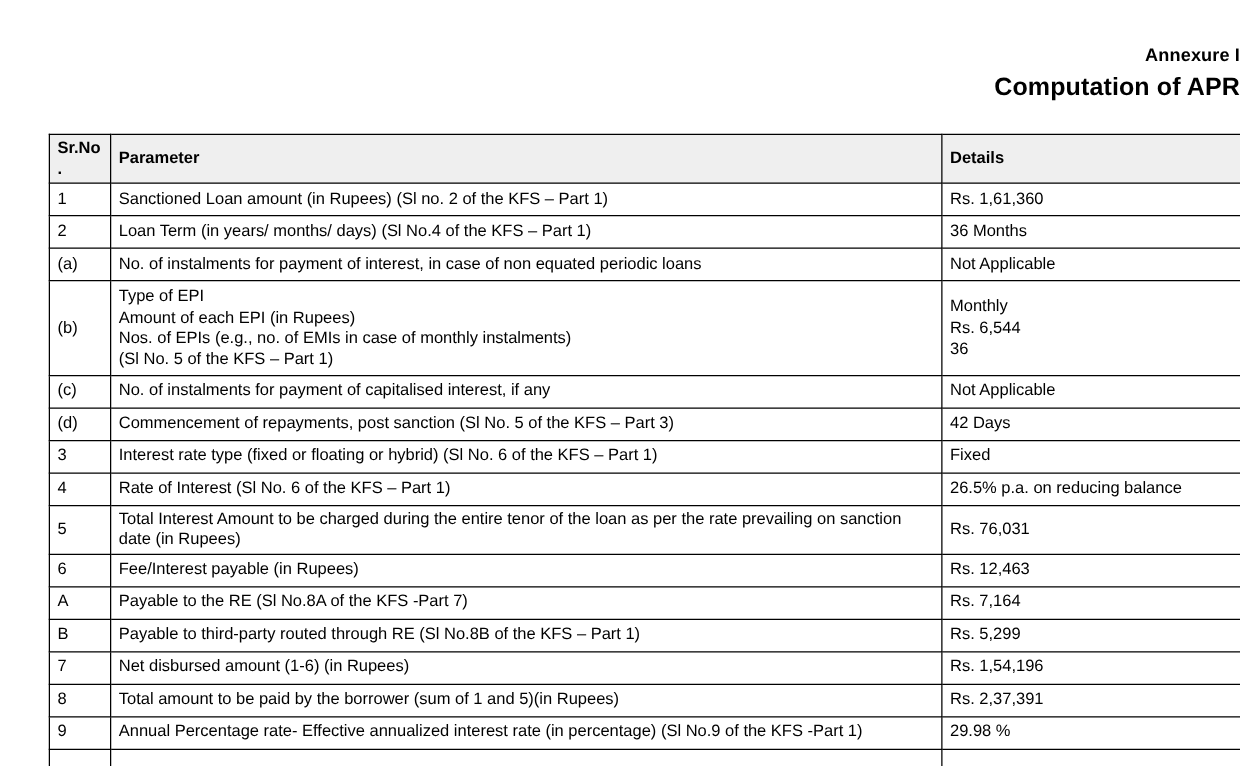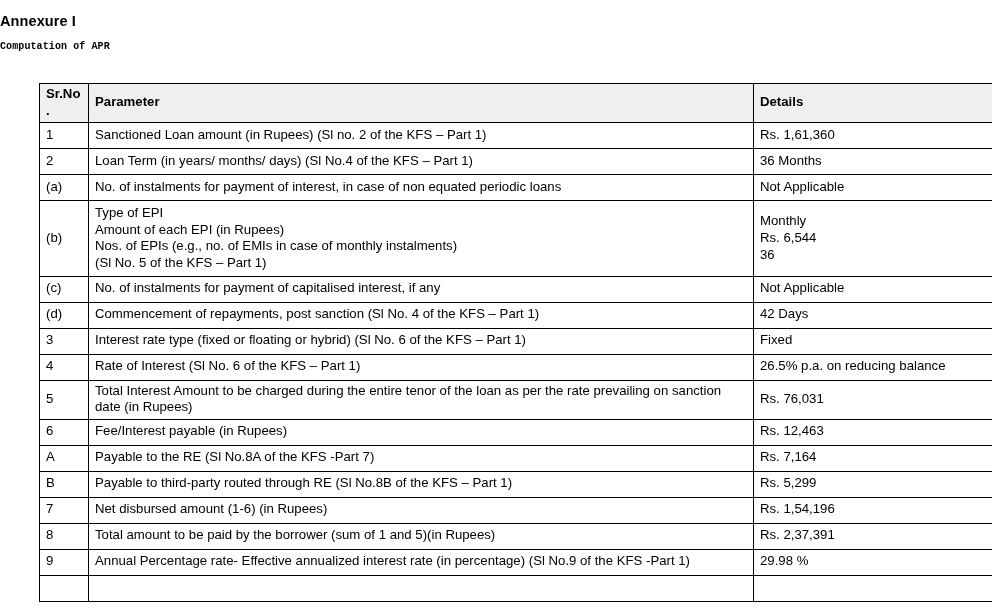--- a/index.html
+++ b/index.html
@@ -18,34 +18,34 @@
 
   .page {
     position: relative;
     width: 992px;
     height: 613px;
     box-sizing: border-box;
   }
 
   .doc-title-block {
     padding-top: 9px;
-    text-align: left;
+    text-align: right;
+    margin-top: 24px;
   }
   .doc-title {
     font-size: 14.5px;
     font-weight: bold;
     line-height: 25px;
     letter-spacing: 0.1px;
   }
   .doc-subtitle {
-    font-size: 10px;
+    font-size: 20px;
     font-weight: bold;
     line-height: 25px;
     letter-spacing: 0.1px;
-    font-family: Liberation Mono, monospace;
   }
 
   .table-wrap {
     position: absolute;
     left: 8px;
     top: 83px;
     width: 976px;
     margin-left: 31px;
   }
 
@@ -156,21 +156,21 @@
         </tr>
 
         <tr>
           <td class="sr-cell">(c)</td>
           <td class="param-cell">No. of instalments for payment of capitalised interest, if any</td>
           <td class="det-cell">Not Applicable</td>
         </tr>
 
         <tr>
           <td class="sr-cell">(d)</td>
-          <td class="param-cell">Commencement of repayments, post sanction (Sl No. 4 of the KFS – Part 1)</td>
+          <td class="param-cell">Commencement of repayments, post sanction (Sl No. 5 of the KFS – Part 3)</td>
           <td class="det-cell">42 Days</td>
         </tr>
 
         <tr>
           <td class="sr-cell">3</td>
           <td class="param-cell">Interest rate type (fixed or floating or hybrid) (Sl No. 6 of the KFS – Part 1)</td>
           <td class="det-cell">Fixed</td>
         </tr>
 
         <tr>

